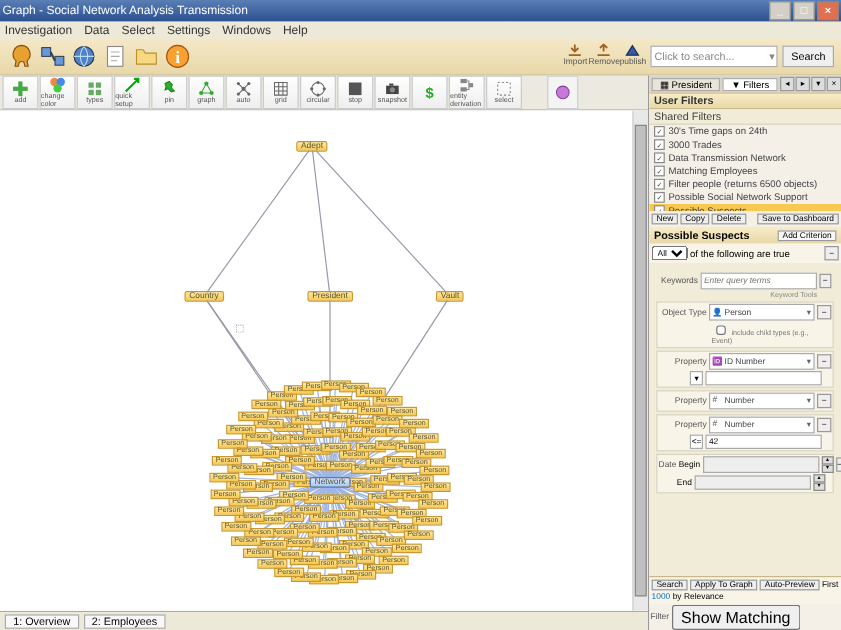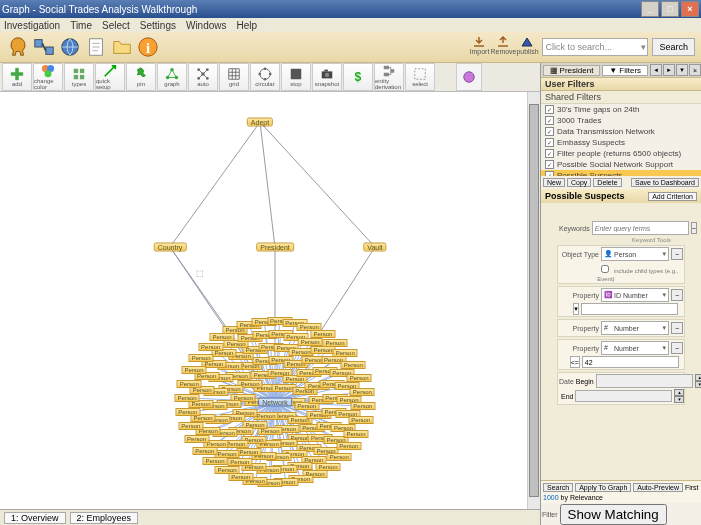--- a/index.html
+++ b/index.html
@@ -44,21 +44,21 @@
   .rp-sec-title{background:linear-gradient(#f8ecc8,#e8d8a8);padding:1px 4px;font-weight:bold;color:#333;font-size:9px;border-top:1px solid #c8b888;border-bottom:1px solid #c8b888}
   .rp-sub{background:#f0ecd8;padding:1px 4px;color:#444;font-size:9px;border-bottom:1px solid #d8d4c0}
   .flt-list{max-height:72px;overflow:hidden}
   .flt-item{padding:1px 4px;font-size:8px;display:flex;align-items:center;gap:3px;color:#444}
   .flt-item.sel{background:#f8c850}
   .flt-check{width:7px;height:7px;border:1px solid #888;background:#fff;display:inline-flex;align-items:center;justify-content:center;font-size:6px}
   .flt-actions{background:#f4f0e4;padding:2px;display:flex;gap:2px}
   .flt-actions button{font-size:7px;padding:0 3px;border:1px solid #999;background:#eee}
   .crit-hdr{background:linear-gradient(#f8ecc8,#e8d8a8);padding:2px 4px;display:flex;justify-content:space-between;align-items:center;font-weight:bold}
   .crit-hdr button{font-size:7px;padding:0 3px;border:1px solid #999;background:#f8f8f8}
-  .crit-body{flex:1;background:#f0ecd8;padding:16px;overflow-y:auto}
+  .crit-body{flex:1;background:#f0ecd8;padding:6px;overflow-y:auto}
   .crit-row{margin-bottom:2px;background:#f8f4e8;border:1px solid #d8d4c0;padding:1px}
   .crit-top{display:flex;align-items:center;gap:2px}
   .clbl{width:40px;font-size:7px;color:#555;text-align:right}
   .csel{flex:1;height:12px;background:#fff;border:1px solid #aaa;display:flex;align-items:center;padding:0 2px;font-size:7px;color:#444;gap:2px}
   .csel .dd{margin-left:auto;font-size:7px;color:#666}
   .crm{width:10px;height:10px;border:1px solid #999;background:#eee;font-size:7px;display:flex;align-items:center;justify-content:center}
   .crit-sub{display:flex;align-items:center;gap:2px;margin-top:1px}
   .crit-sub input[type=text]{flex:1;height:10px;border:1px solid #aaa;font-size:7px;padding:0 2px}
   .mini-op{width:14px;height:10px;border:1px solid #aaa;background:#fff;font-size:7px;display:flex;align-items:center;justify-content:center}
   .kw-row{display:flex;align-items:center;gap:2px;padding:2px}
@@ -70,31 +70,31 @@
   .pict{width:8px;height:8px;display:inline-block}
   .allrow{padding:2px;display:flex;align-items:center;gap:2px;font-size:8px;background:#f8f4e8}
   .allrow select{font-size:7px;height:12px}
   .spinbox{display:flex;flex-direction:column}
   .spinbox div{width:8px;height:5px;background:#ddd;border:1px solid #888;font-size:5px;line-height:4px;text-align:center}
 </style>
 </head>
 <body>
 
 <div class="titlebar">
-  <span>Graph - Social Trades Analysis Walkthrough</span>
+  <span>Graph - Social Network Analysis Transmission</span>
   <div class="btns">
     <div class="tbtn">_</div>
     <div class="tbtn">□</div>
     <div class="tbtn x">×</div>
   </div>
 </div>
 
 <div class="menubar">
   <span>Investigation</span>
-  <span>Time</span>
+  <span>Data</span>
   <span>Select</span>
   <span>Settings</span>
   <span>Windows</span>
   <span>Help</span>
 </div>
 
 <div class="main-tb">
   <div class="tb-left">
     <div class="big-icon">
         <svg viewBox="0 0 24 24">
@@ -602,21 +602,21 @@
         <div class="flt-item">
           <span class="flt-check">✓</span>
           <span>3000 Trades</span>
         </div>
         <div class="flt-item">
           <span class="flt-check">✓</span>
           <span>Data Transmission Network</span>
         </div>
         <div class="flt-item">
           <span class="flt-check">✓</span>
-          <span>Embassy Suspects</span>
+          <span>Matching Employees</span>
         </div>
         <div class="flt-item">
           <span class="flt-check">✓</span>
           <span>Filter people (returns 6500 objects)</span>
         </div>
         <div class="flt-item">
           <span class="flt-check">✓</span>
           <span>Possible Social Network Support</span>
         </div>
         <div class="flt-item sel">
@@ -630,20 +630,25 @@
       <button>Copy</button>
       <button>Delete</button>
       <button style="margin-left:auto">Save to Dashboard</button>
     </div>
 
     <div class="crit-hdr">
       <span>Possible Suspects</span>
       <button>Add Criterion</button>
     </div>
 
+    <div class="allrow">
+      <select><option>All</option></select>
+      <span>of the following are true</span>
+      <div class="crm" style="margin-left:auto">−</div>
+    </div>
 
     <div class="crit-body">
       <div class="kw-row">
         <span class="clbl">Keywords</span>
         <input type="text" placeholder="Enter query terms" style="">
         <div class="crm">−</div>
       </div>
       <div style="text-align:right;font-size:6px;color:#888;padding:0 14px 2px 0">Keyword Tools</div>
 
       <div id="crit-rows">

